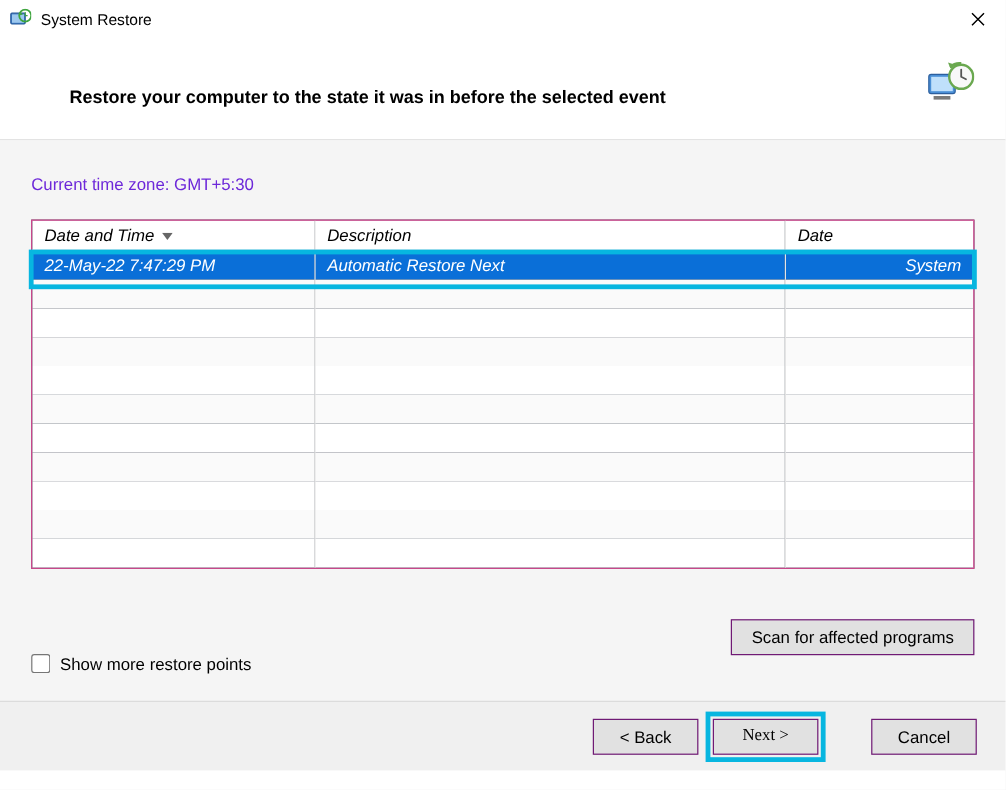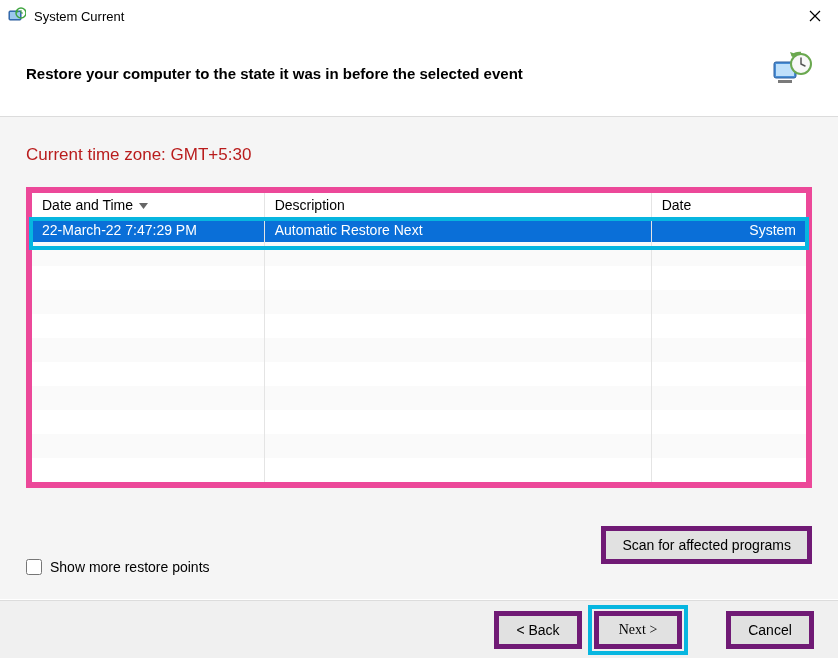--- a/index.html
+++ b/index.html
@@ -32,48 +32,50 @@
       width: 46px;
       height: 32px;
       display: flex;
       align-items: center;
       justify-content: center;
       cursor: pointer;
     }
     .header-row {
       padding: 18px 26px 26px 26px;
       display: flex;
-      align-items: center;
+      align-items: flex-end;
       justify-content: space-between;
+      margin-left: 32px;
     }
     .header-text {
       font-size: 15px;
       font-weight: 600;
       color: #000000;
       padding-top: 6px;
     }
     .header-icon {
       width: 40px;
       height: 40px;
     }
     .divider {
       border-bottom: 1px solid #dcdcdc;
     }
     .content {
       padding: 28px 26px 0 26px;
       background: #f5f5f5;
     }
     .timezone {
-      font-size: 17px;
-      color: #b91c1c;
+      font-size: 14px;
+      color: #6d28d9;
       margin-bottom: 22px;
     }
     .table-wrap {
-      border: 6px solid #ec4899;
+      border: 1px solid #ec4899;
       background: #0f172a;
+      font-style: italic;
     }
     .tbl {
       width: 100%;
       border-collapse: collapse;
       table-layout: fixed;
     }
     .tbl th {
       text-align: left;
       font-weight: 400;
       font-size: 14px;
@@ -133,30 +135,30 @@
       gap: 8px;
       font-size: 14px;
       margin-top: 45px;
     }
     .chk input {
       width: 16px;
       height: 16px;
     }
     .btn {
       background: #e1e1e1;
-      border: 5px solid #701a75;
+      border: 1px solid #701a75;
       padding: 6px 16px;
       font-size: 14px;
       font-family: inherit;
       cursor: pointer;
       color: #000;
     }
     .footer {
       position: absolute;
-      bottom: 0;
+      bottom: 16px;
       left: 0;
       right: 0;
       height: 58px;
       background: #f0f0f0;
       border-top: 1px solid #dcdcdc;
       display: flex;
       justify-content: flex-end;
       align-items: center;
       padding-right: 24px;
       gap: 12px;
@@ -185,21 +187,21 @@
 <div class="titlebar">
   <span class="titlebar-icon">
     <svg width="18" height="18" viewBox="0 0 18 18">
       <rect x="1" y="4" width="12" height="9" rx="1" fill="#3c7cc7" stroke="#285a9a" stroke-width="1"></rect>
       <rect x="2" y="5" width="10" height="7" fill="#9dc8ee"></rect>
       <circle cx="13" cy="6" r="5" fill="none" stroke="#3fa53f" stroke-width="1.5"></circle>
       <path d="M13 3 L13 6 L15 6" stroke="#3fa53f" stroke-width="1" fill="none"></path>
       <path d="M9 3 L8 6 L11 5 Z" fill="#3fa53f"></path>
     </svg>
   </span>
-  <span class="titlebar-title">System Current</span>
+  <span class="titlebar-title">System Restore</span>
   <div class="titlebar-close">
     <svg width="12" height="12" viewBox="0 0 12 12">
       <path d="M1 1 L11 11 M11 1 L1 11" stroke="#000" stroke-width="1.2"></path>
     </svg>
   </div>
 </div>
 
 <div class="window-body">
   <div class="header-row">
     <div class="header-text">Restore your computer to the state it was in before the selected event</div>
@@ -240,21 +242,21 @@
                     </svg>
                 </span>
               </span>
             </th>
             <th>Description</th>
             <th>Date</th>
           </tr>
         </thead>
         <tbody id="tbody">
             <tr class="sel">
-              <td>22-March-22 7:47:29 PM</td>
+              <td>22-May-22 7:47:29 PM</td>
               <td>Automatic Restore Next</td>
               <td>System</td>
             </tr>
             <tr>
               <td>&nbsp;</td>
               <td>&nbsp;</td>
               <td>&nbsp;</td>
             </tr>
             <tr>
               <td>&nbsp;</td>

